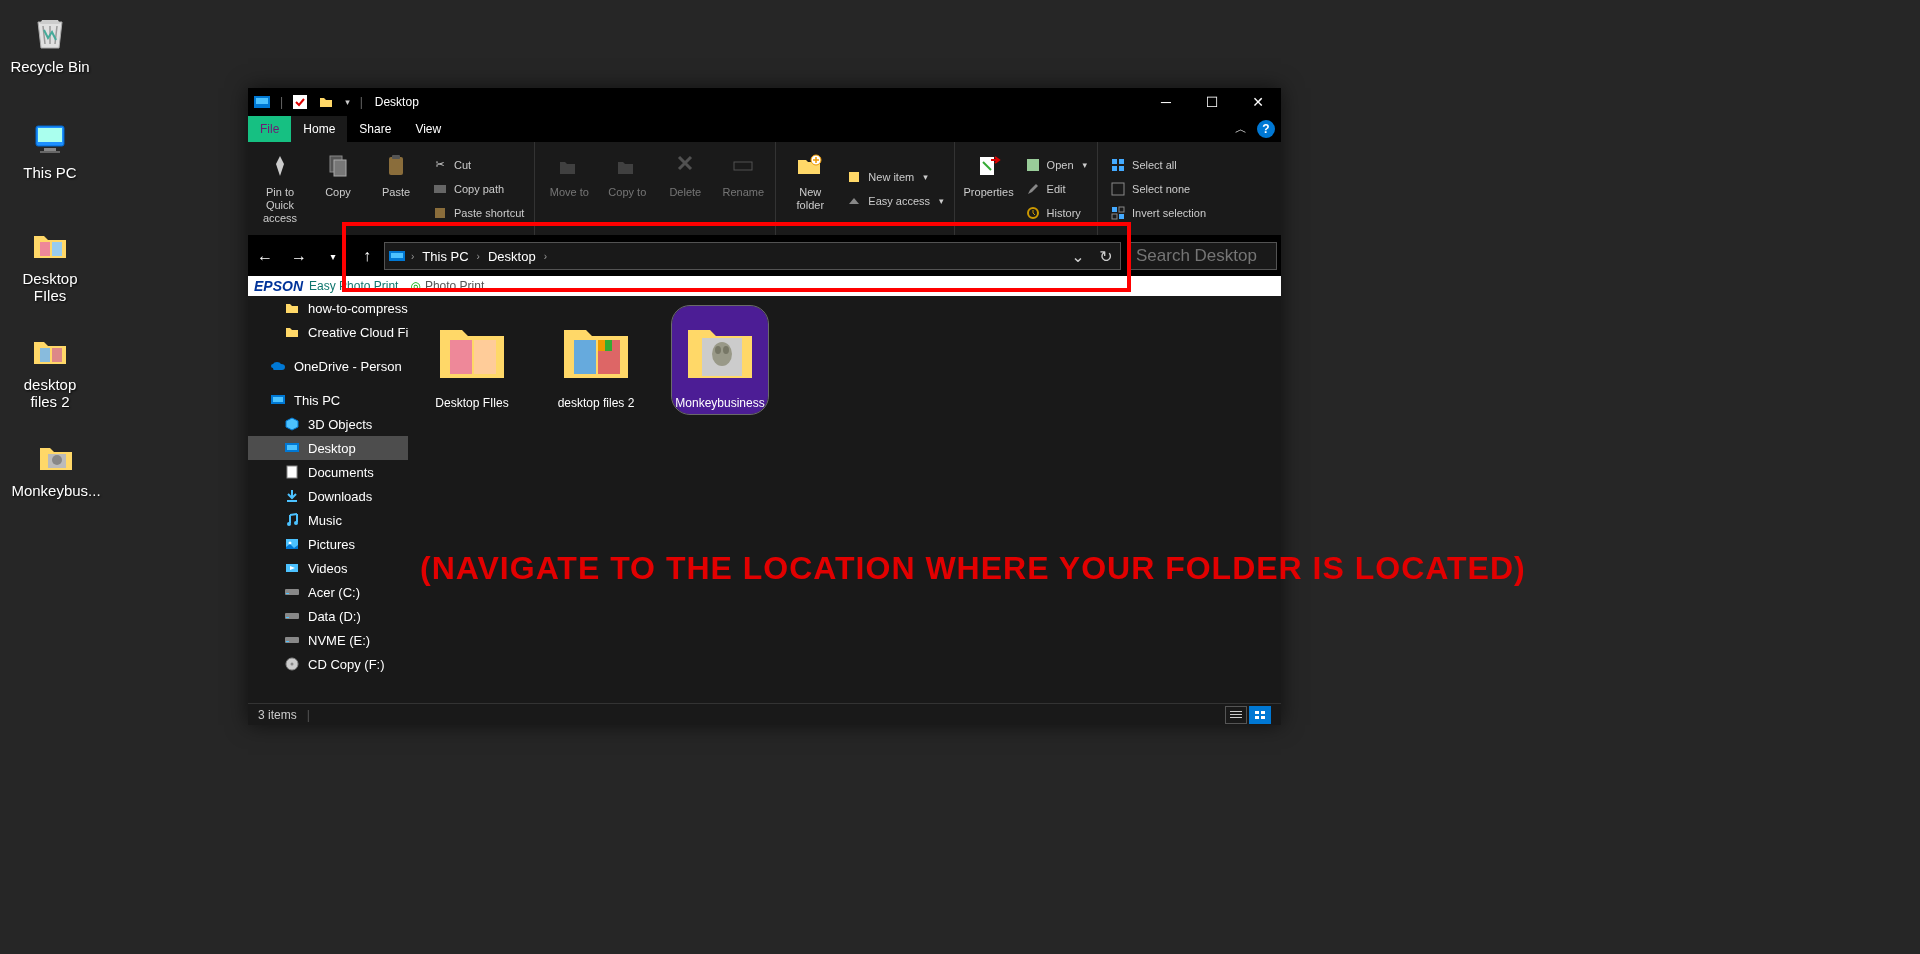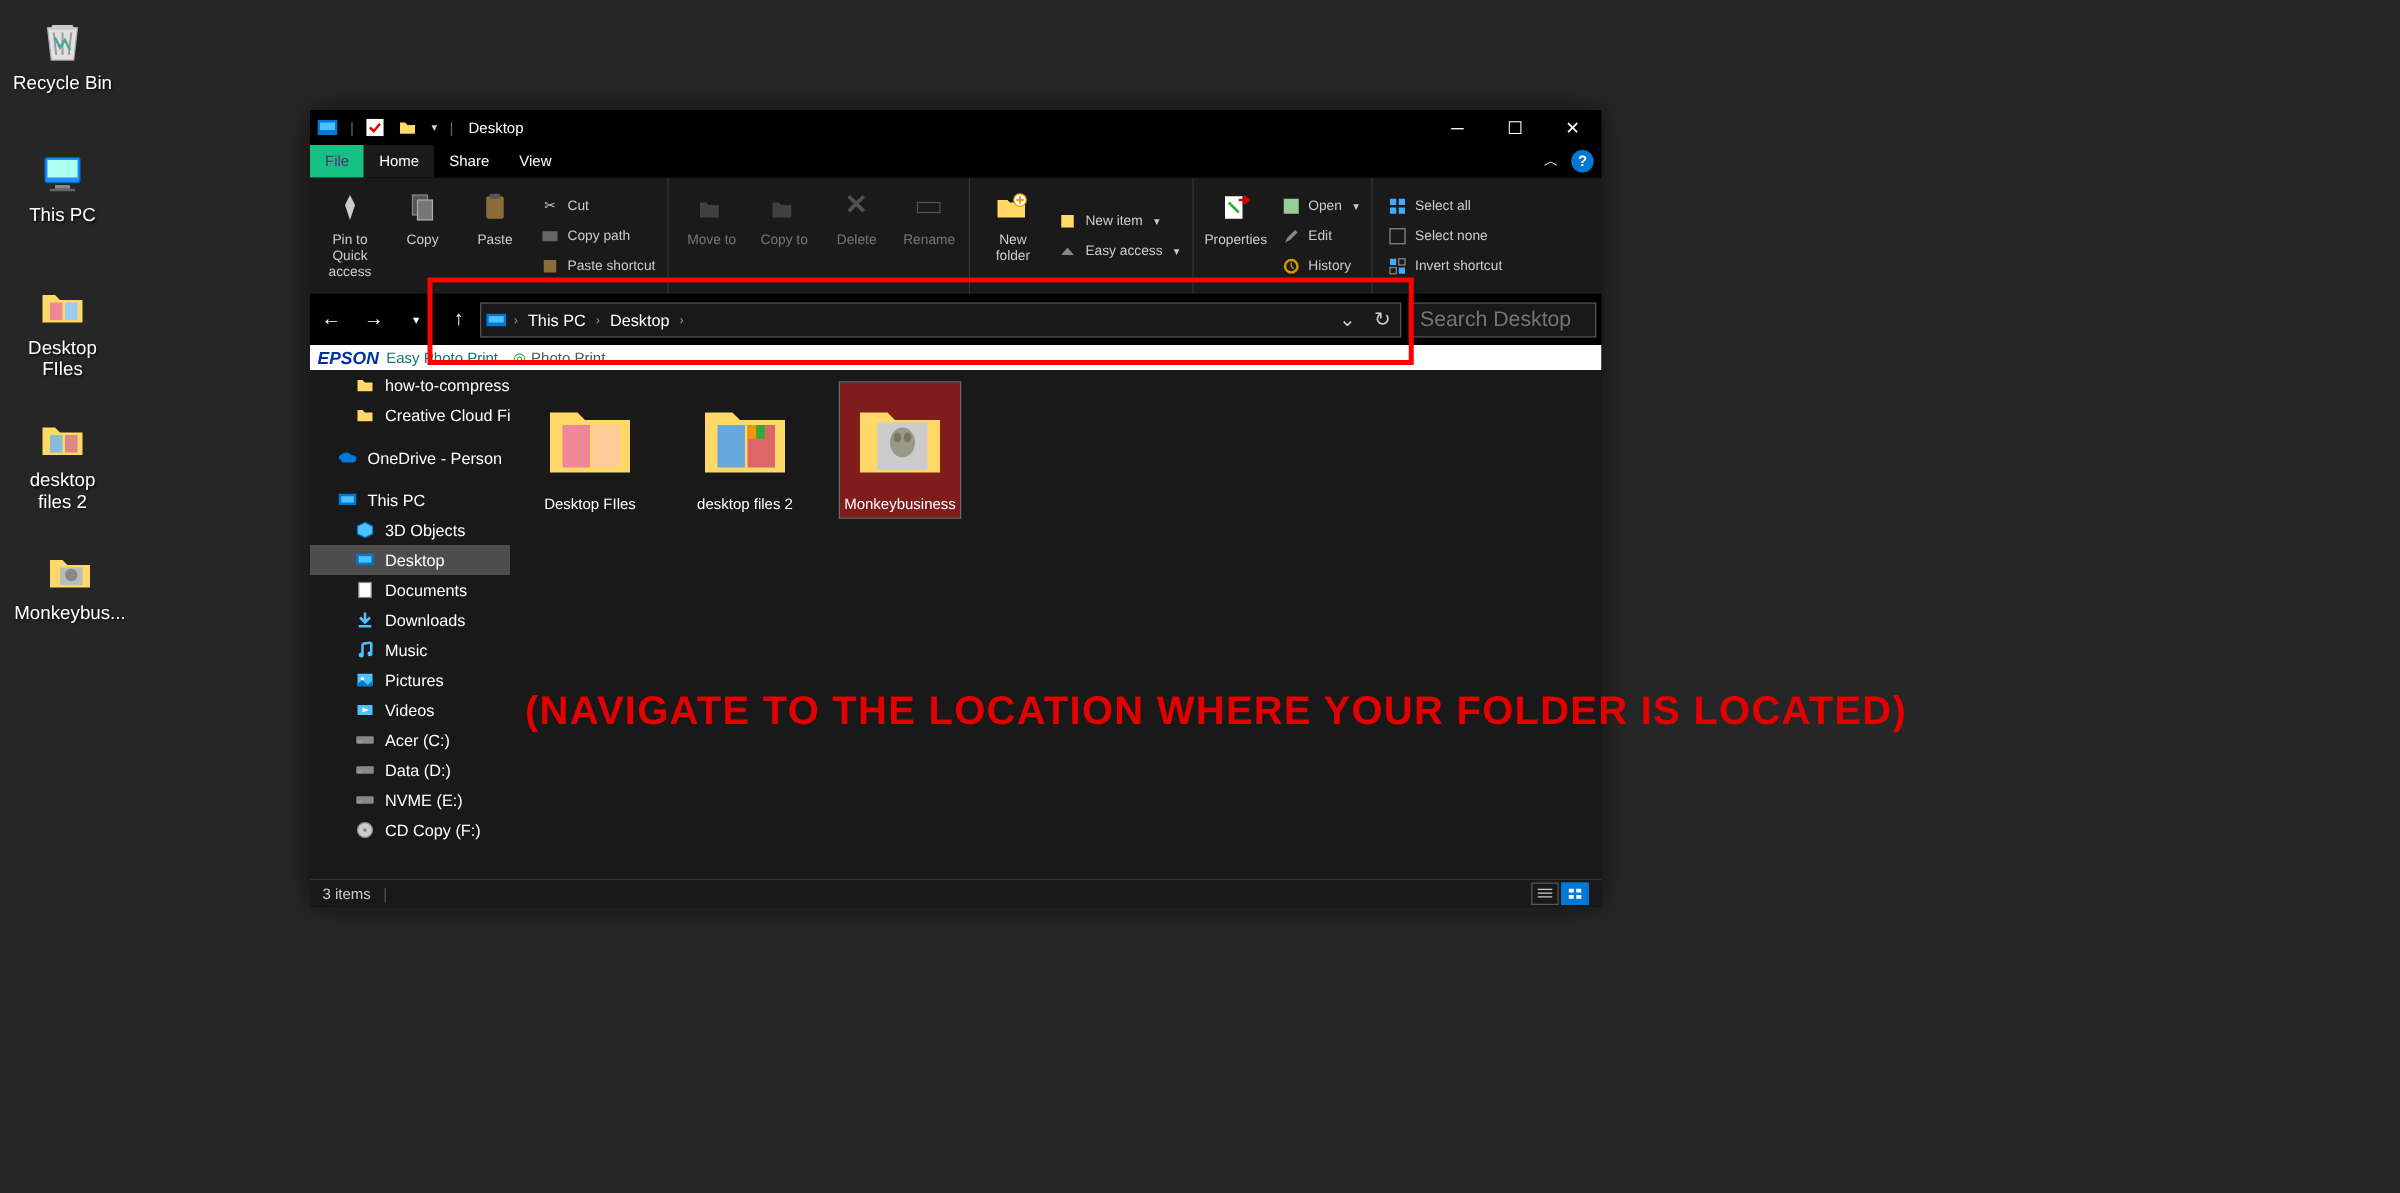--- a/index.html
+++ b/index.html
@@ -56,21 +56,21 @@
 .navpane::-webkit-scrollbar { width:14px; }
 .navpane::-webkit-scrollbar-track { background:#191919; }
 .navpane::-webkit-scrollbar-thumb { background:#4d4d4d; }
 .nav-item { height:24px; display:flex; align-items:center; padding-left:22px; gap:8px; cursor:pointer; white-space:nowrap; overflow:hidden; }
 .nav-item.lvl1 { padding-left:36px; }
 .nav-item.selected { background:#4d4d4d; }
 .nav-item .ni-icon { width:16px; height:16px; display:flex; align-items:center; justify-content:center; flex-shrink:0; }
 
 .content { flex:1; background:#191919; position:relative; padding:10px 16px; display:flex; align-items:flex-start; gap:28px; }
 .folder-tile { display:flex; flex-direction:column; align-items:center; width:96px; cursor:pointer; padding:4px; }
-.folder-tile.selected { background:#7f1d1d; outline:1px solid #6a6a6a; }
+.folder-tile.selected { background:#4c1d95; outline:1px solid #6a6a6a;border-radius:18px; }
 .folder-tile .ft-icon { width:80px; height:80px; display:flex; align-items:center; justify-content:center; position:relative; }
 .folder-tile .ft-label { color:#fff; font-size:12px; text-align:center; margin-top:6px; }
 
 .annotation { position:absolute; left:420px; top:550px; color:#e20000; font-family: Impact, "Arial Black", sans-serif; font-size:32px; font-weight:900; letter-spacing:1px; white-space:nowrap; }
 
 .statusbar { height:22px; background:#191919; border-top:1px solid #333; display:flex; align-items:center; color:#ccc; font-size:12px; padding:0 10px; }
 .statusbar .sb-right { margin-left:auto; display:flex; gap:2px; }
 .statusbar .sb-view { width:22px; height:18px; border:1px solid #555; display:flex; align-items:center; justify-content:center; cursor:pointer; }
 .statusbar .sb-view.active { background:#0078d4; border-color:#0078d4; }
 
@@ -360,21 +360,21 @@
           </div>
         <div class="rib-btn-small">
             <span class="ri">
               <svg width="14" height="14">
                 <rect x="1" y="1" width="5" height="5" fill="#4af"></rect>
                 <rect x="8" y="8" width="5" height="5" fill="#4af"></rect>
                 <rect x="8" y="1" width="5" height="5" fill="none" stroke="#888"></rect>
                 <rect x="1" y="8" width="5" height="5" fill="none" stroke="#888"></rect>
               </svg>
             </span>
-            <span>Invert shortcut</span>
+            <span>Invert selection</span>
           </div>
       </div>
     </div>
   </div>
 
   <div class="nav-row">
     <div class="nav-btn">←</div>
     <div class="nav-btn">→</div>
     <div class="nav-btn" style="font-size:10px;">▾</div>
     <div class="nav-btn">↑</div>

